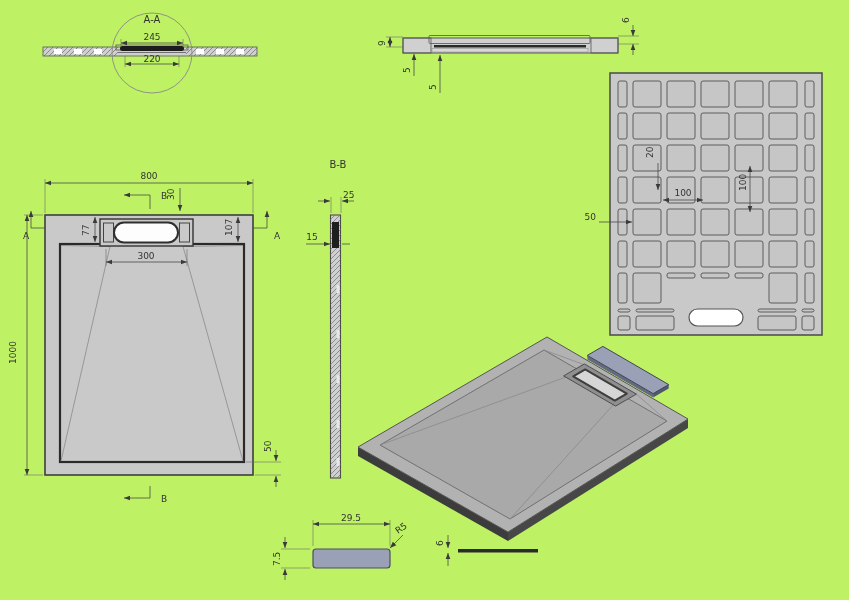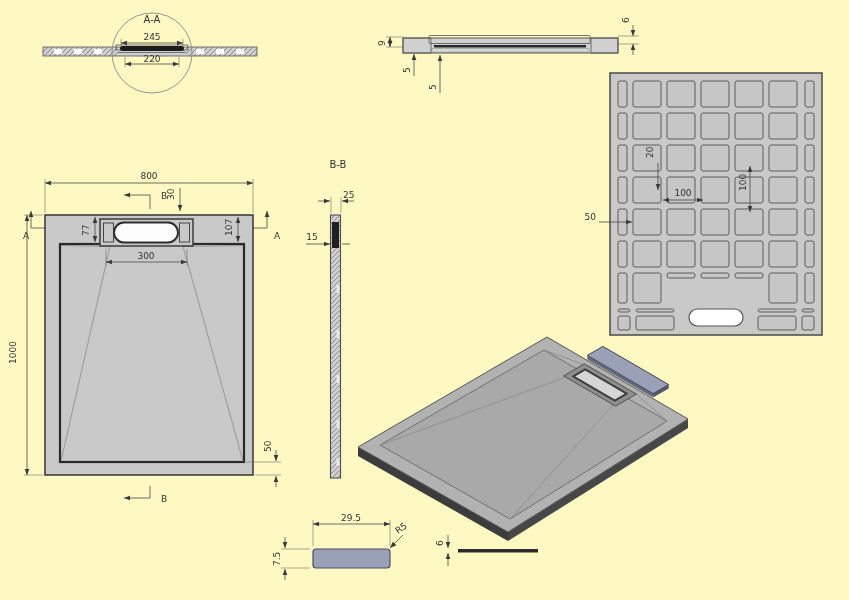--- a/index.html
+++ b/index.html
@@ -1,16 +1,16 @@
 <!DOCTYPE html>
 <html><head>
 <meta charset="utf-8">
 <style>
   html,body{margin:0;padding:0;background:#ffffff;}
-  .stage{position:relative;width:849px;height:600px;background:#fef9c3;overflow:hidden;
+  .stage{position:relative;width:849px;height:600px;background:#bef264;overflow:hidden;
          font-family:"DejaVu Sans", sans-serif;}
   svg{display:block}
   text.dim{font:9px "DejaVu Sans", sans-serif; fill:#333333;}
   text.lbl{font:10px "DejaVu Sans", sans-serif; fill:#333333;}
   .dim-line{stroke:#4a4a4a;stroke-width:0.8;fill:none;}
   .ext-line{stroke:#6a6a6a;stroke-width:0.6;fill:none;}
   .thin{stroke:#555;stroke-width:0.8;fill:none;}
   .fold{stroke:#8a8a8a;stroke-width:0.8;fill:none;}
   .cell{fill:#c6c6c6;stroke:#5d5d5d;stroke-width:1;}
 </style>

